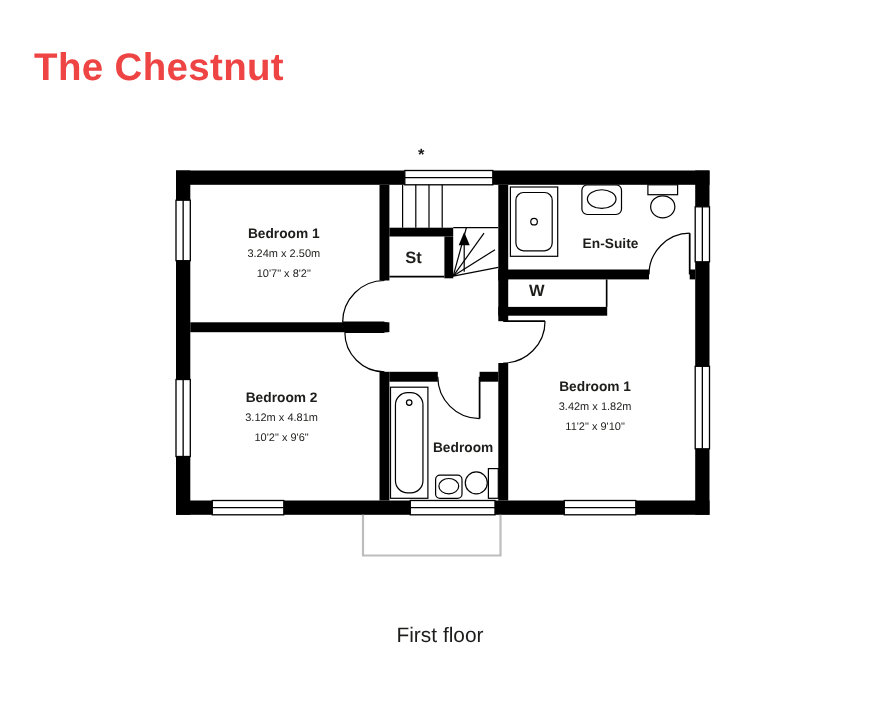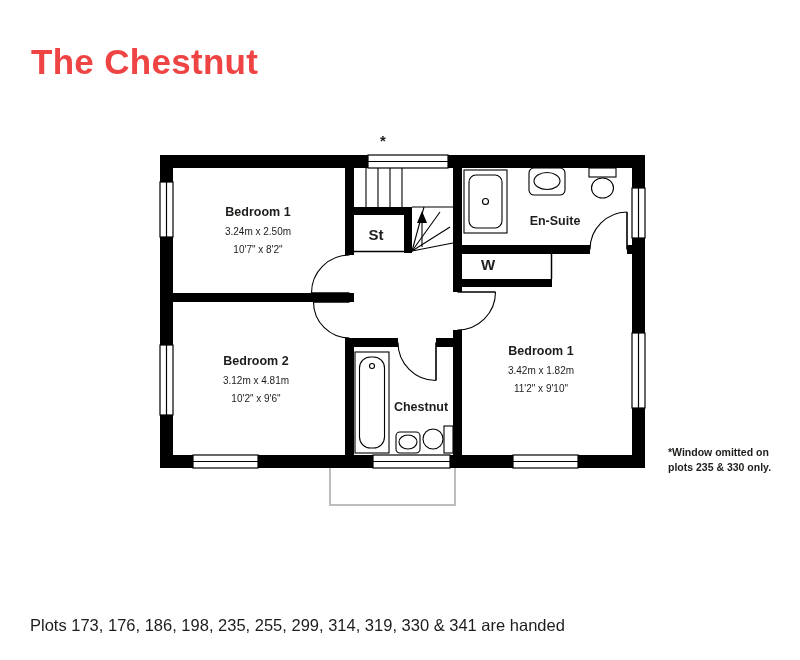--- a/index.html
+++ b/index.html
@@ -180,29 +180,28 @@
     <div class="dim">10'2" x 9'6"</div>
   </div>
 
   <div class="room-label" style="left:541px;top:344px;">
     <div class="room-name">Bedroom 1</div>
     <div class="dim">3.42m x 1.82m</div>
     <div class="dim">11'2" x 9'10"</div>
   </div>
 
   <div class="room-label" style="left:421px;top:400px;">
-    <div class="room-name">Chestnut</div>
+    <div class="room-name">Bedroom</div>
   </div>
 
   <div class="room-label" style="left:555px;top:214px;">
     <div class="room-name">En-Suite</div>
   </div>
 
   <div class="mini-label" style="left:376px;top:226px;">St</div>
 
   <div class="mini-label" style="left:488px;top:256px;">W</div>
 
-  <div class="side-note">*Window omitted on plots 235 &amp; 330 only.</div>
-
-
-  <div class="plots-note">Plots 173, 176, 186, 198, 235, 255, 299, 314, 319, 330 &amp; 341 are handed</div>
+
+  <div class="floor-label">First floor</div>
+
 
 </div>
 
 </body></html>

